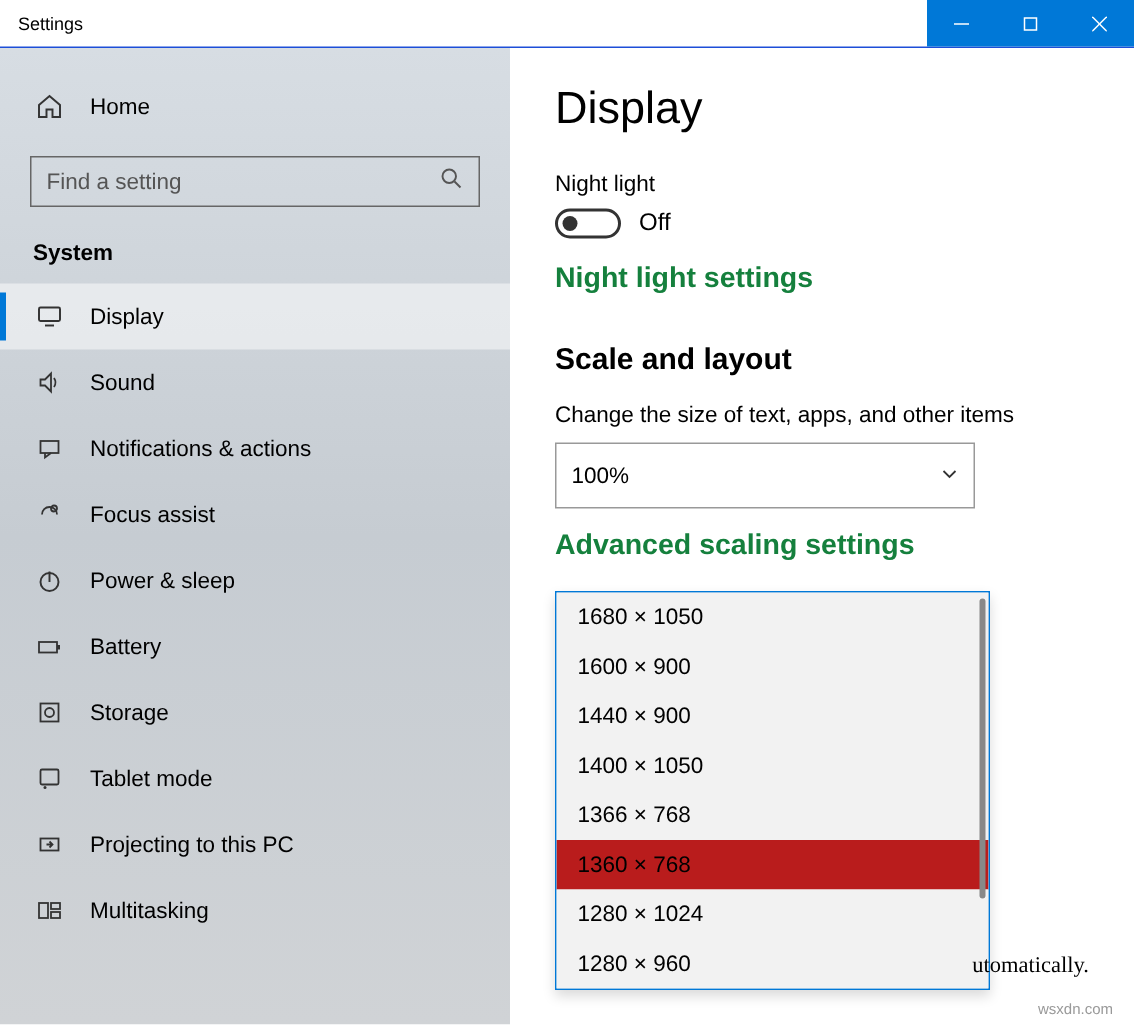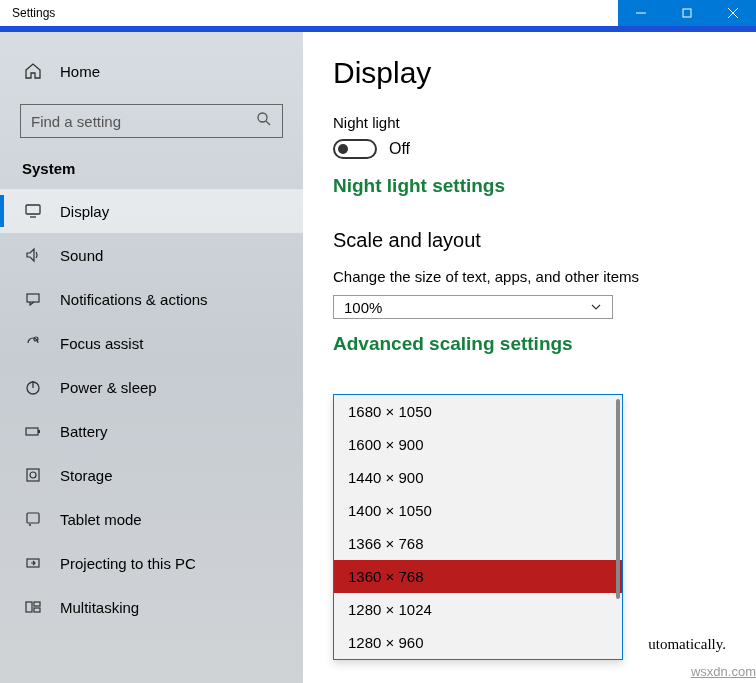--- a/index.html
+++ b/index.html
@@ -1,56 +1,56 @@
 <!DOCTYPE html>
 <html><head>
   <meta charset="utf-8">
   <style>
     * { box-sizing: border-box; margin: 0; padding: 0; font-family: "Segoe UI", sans-serif; }
     body { width: 756px; height: 683px; background: #fff; overflow: hidden; position: relative; }
     
-    .titlebar { height: 32px; display: flex; align-items: center; border-bottom: 6px solid #1d4ed8; }
+    .titlebar { height: 32px; display: flex; align-items: center; border-bottom: 1px solid #1d4ed8; }
     .titlebar-left { padding-left: 12px; font-size: 12px; flex: 1; }
     .titlebar-controls { display: flex; height: 100%; }
     .titlebar-btn { width: 46px; height: 100%; display: flex; align-items: center; justify-content: center; background: #0078d7; color: #fff; }
     .titlebar-btn svg { width: 10px; height: 10px; }
     
     .main { display: flex; height: calc(683px - 32px); }
     
-    .sidebar { width: 303px; background: linear-gradient(180deg, #d7dde3, #c6ccd2 50%, #d0d3d6); padding-top: 20px; position: relative; }
+    .sidebar { width: 340px; background: linear-gradient(180deg, #d7dde3, #c6ccd2 50%, #d0d3d6); padding-top: 20px; position: relative; }
     .home-row { display: flex; align-items: center; padding: 10px 24px; gap: 18px; font-size: 15px; }
     .search-box { margin: 14px 20px 18px 20px; height: 34px; border: 1px solid #666; display: flex; align-items: center; padding: 0 10px; background: transparent; }
     .search-box input { flex: 1; border: none; background: transparent; font-size: 15px; color: #555; outline: none; }
     .search-box input::placeholder { color: #555; }
     .category { font-weight: 600; font-size: 15px; padding: 4px 22px 12px; }
     .nav-item { display: flex; align-items: center; gap: 18px; padding: 13px 24px; font-size: 15px; position: relative; }
     .nav-item.selected { background: rgba(255,255,255,0.5); }
     .nav-item.selected::before { content: ""; position: absolute; left: 0; top: 6px; bottom: 6px; width: 4px; background: #0078d7; }
     .nav-icon { width: 18px; height: 18px; display: flex; align-items: center; justify-content: center; }
     
     .content { flex: 1; padding: 24px 30px; position: relative; }
     .page-title { font-size: 30px; font-weight: 400; margin-bottom: 24px; }
     .section-label { font-size: 15px; margin-bottom: 8px; }
     .toggle-row { display: flex; align-items: center; gap: 12px; margin-bottom: 16px; }
     .toggle { width: 44px; height: 20px; border: 2px solid #333; border-radius: 20px; position: relative; }
     .toggle-knob { width: 10px; height: 10px; background: #333; border-radius: 50%; position: absolute; left: 3px; top: 3px; }
     .link { color: #15803d; font-size: 19px; margin-bottom: 22px; display: inline-block; font-weight: bold; }
-    .section-heading { font-size: 20px; font-weight: 400; margin-bottom: 16px; margin-top: 10px; }
+    .section-heading { font-size: 20px; font-weight: 700; margin-bottom: 16px; margin-top: 10px; }
     .desc { font-size: 15px; margin-bottom: 10px; }
-    .dropdown-closed { width: 280px; height: 24px; border: 1px solid #999; display: flex; align-items: center; justify-content: space-between; padding: 0 10px; font-size: 15px; margin-bottom: 14px; }
+    .dropdown-closed { width: 280px; height: 44px; border: 1px solid #999; display: flex; align-items: center; justify-content: space-between; padding: 0 10px; font-size: 15px; margin-bottom: 14px; }
     
     .dropdown-open { position: absolute; width: 290px; border: 1px solid #0078d7; box-shadow: 0 4px 8px rgba(0,0,0,0.15); background: #f2f2f2; left: 30px; top: 362px; }
     .dd-scroll { max-height: 290px; overflow: hidden; position: relative; }
     .dd-option { padding: 8px 14px; font-size: 15px; background: #f2f2f2; }
     .dd-option.selected { background: #a3d4ff; }
     .dd-option.hover { background: #b91c1c; }
     .dd-scrollbar { position: absolute; right: 2px; top: 4px; width: 4px; height: 200px; background: #888; border-radius: 2px; }
     
     .footer-auto { position: absolute; right: 30px; bottom: 30px; font-size: 15px; font-family: Liberation Serif, serif; }
-    .watermark { position: absolute; right: 0; bottom: 4px; font-size: 13px; color: #999; text-decoration: underline; }
+    .watermark { position: absolute; right: 14px; bottom: 4px; font-size: 10px; color: #999; }
   </style>
 </head>
 <body>
 
 <div class="titlebar">
   <div class="titlebar-left">Settings</div>
   <div class="titlebar-controls">
     <div class="titlebar-btn">
         <svg viewBox="0 0 10 10">
           <line x1="0" y1="5" x2="10" y2="5" stroke="#fff" stroke-width="1"></line>

